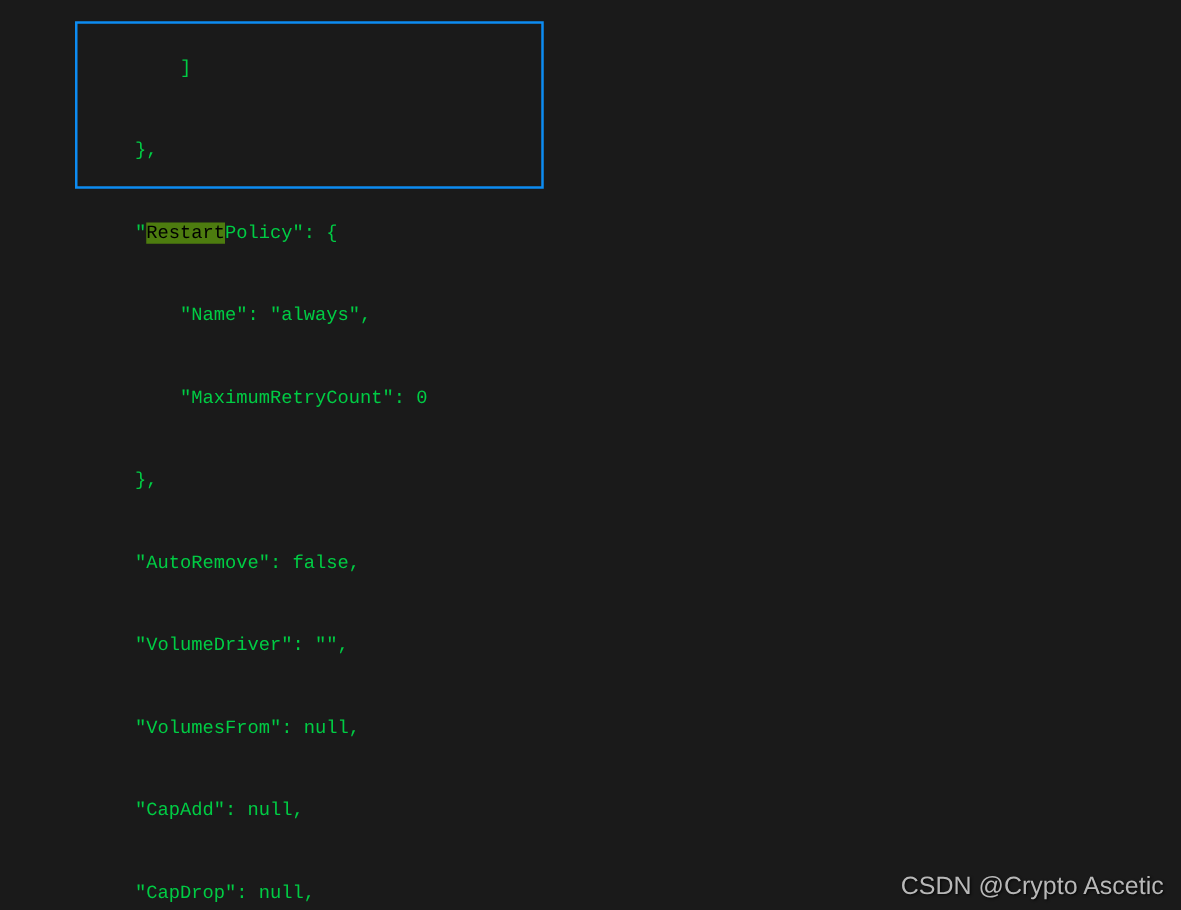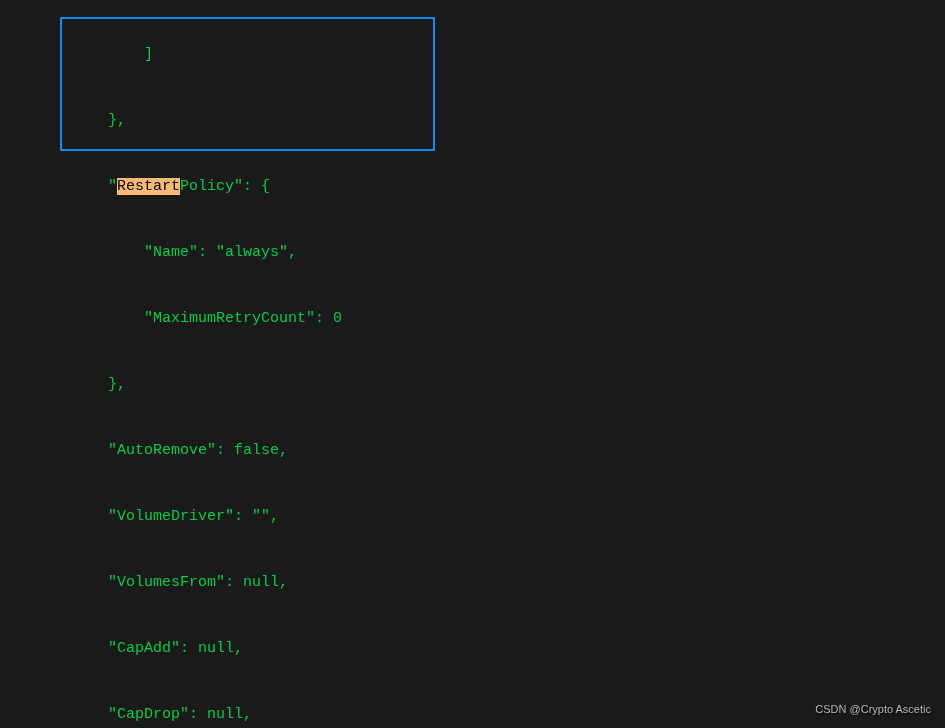--- a/index.html
+++ b/index.html
@@ -19,38 +19,38 @@
       position: relative;
     }
     .terminal {
       padding: 0;
       white-space: pre;
     }
     .line {
       white-space: pre;
     }
     .highlighted {
-      background-color: #fdba74;
+      background-color: #4d7c0f;
       color: #000000;
     }
     .selection-box {
       position: absolute;
       border: 2px solid #0d8cf2;
       top: 17px;
       left: 60px;
       width: 375px;
       height: 134px;
       pointer-events: none;
     }
     .watermark {
       position: absolute;
       bottom: 8px;
       right: 14px;
       color: #b8b8b8;
-      font-size: 11px;
+      font-size: 20px;
       font-family: Arial, sans-serif;
       text-shadow: 1px 1px 2px rgba(0,0,0,0.8);
     }
   </style>
 </head>
 <body>
 
 <div class="terminal">
   <div class="line"><span>                </span><span>]</span></div>
   <div class="line"><span>            </span><span>},</span></div>

